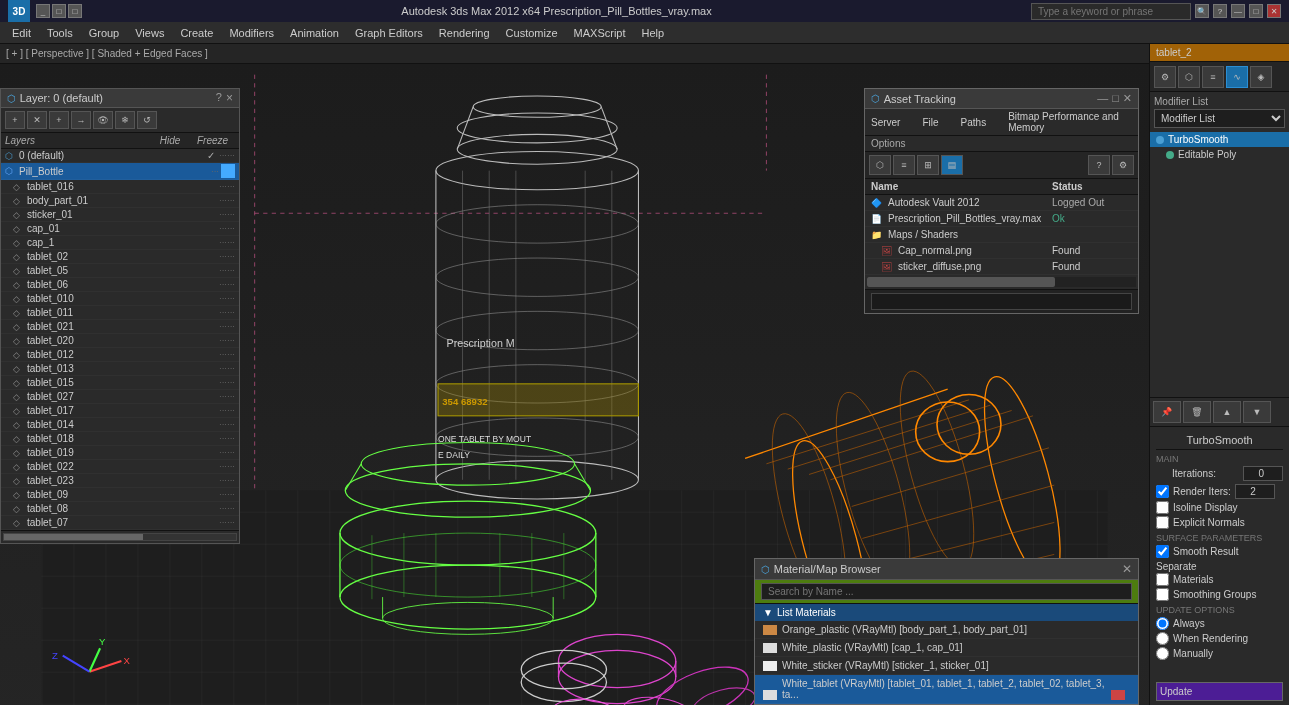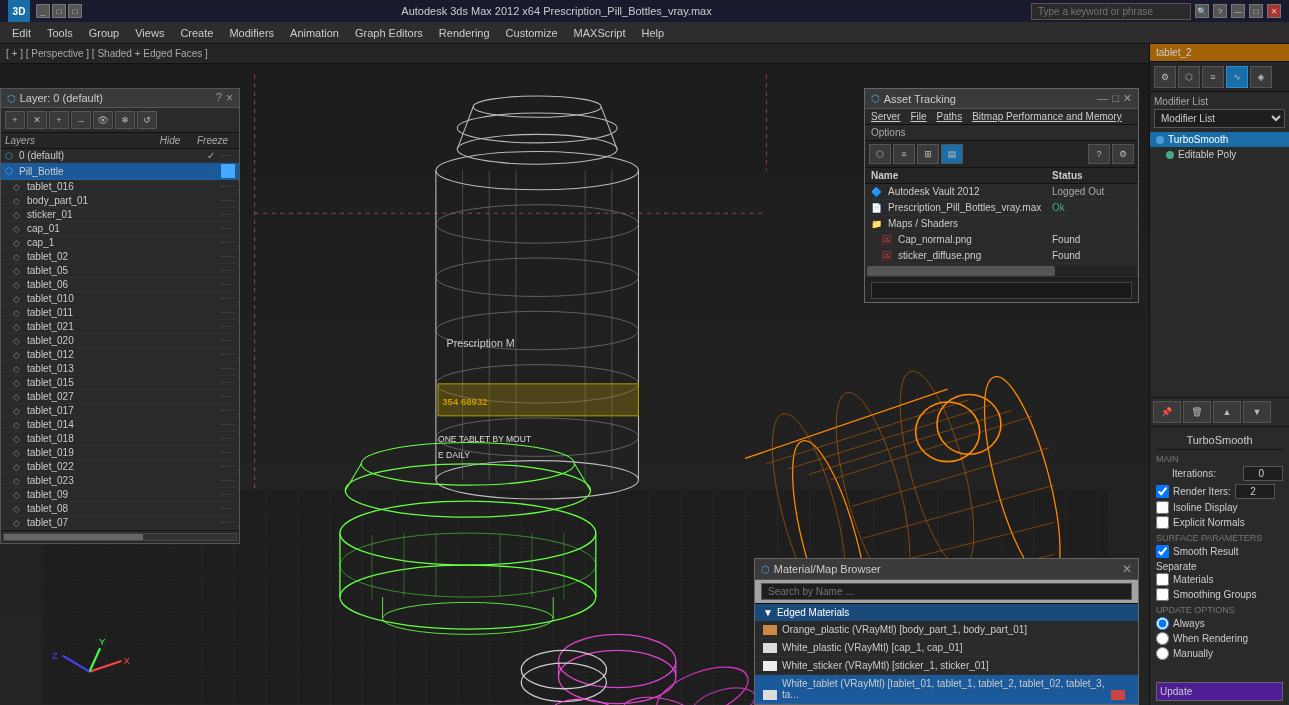--- a/index.html
+++ b/index.html
@@ -78,21 +78,21 @@
     .layer-indent { padding-left: 12px; }
     .layer-icon { width: 12px; font-size: 9px; color: #4a9fd4; margin-right: 2px; }
     .layer-name { flex: 1; font-size: 10px; color: #ccc; }
     .layer-check { width: 12px; font-size: 10px; color: #aaa; }
     .layer-dots { color: #666; font-size: 8px; }
 
     
     .asset-panel { position: absolute; top: 44px; right: 150px; width: 275px; background: #2a2a2a; border: 1px solid #666; z-index: 30; }
     .asset-title-bar { background: #3a3a3a; display: flex; align-items: center; justify-content: space-between; padding: 3px 6px; border-bottom: 1px solid #555; }
     .asset-title { font-size: 11px; color: #ccc; display: flex; align-items: center; gap: 4px; }
-    .asset-menu-bar { display: flex; align-items: center; padding: 2px 6px; border-bottom: 1px solid #111; gap: 10px; background: #2a2a2a; text-decoration: underline; }
+    .asset-menu-bar { display: flex; align-items: center; padding: 2px 6px; border-bottom: 1px solid #111; gap: 22px; background: #2a2a2a; }
     .asset-menu-item { font-size: 10px; color: #ccc; cursor: pointer; }
     .asset-options { padding: 2px 6px; font-size: 10px; color: #aaa; border-bottom: 1px solid #111; }
     .asset-toolbar { display: flex; align-items: center; padding: 3px 4px; gap: 2px; border-bottom: 1px solid #111; background: #252525; }
     .asset-tb-btn { width: 22px; height: 20px; background: #3a3a3a; border: 1px solid #555; color: #bbb; font-size: 9px; display: flex; align-items: center; justify-content: center; cursor: pointer; }
     .asset-tb-btn.active { background: #1a6ea8; }
     .asset-table-header { display: flex; background: #252525; padding: 2px 6px; border-bottom: 1px solid #111; }
     .asset-col-name { flex: 1; font-size: 10px; color: #ccc; font-weight: bold; }
     .asset-col-status { width: 80px; font-size: 10px; color: #ccc; font-weight: bold; }
     .asset-rows { overflow-y: auto; }
     .asset-row { display: flex; align-items: center; padding: 2px 6px; border-bottom: 1px solid rgba(255,255,255,0.03); }
@@ -103,21 +103,21 @@
     .status-ok { color: #4a8; }
     .status-found { color: #ccc; }
     .status-loggedout { color: #aaa; }
     .asset-path-bar { padding: 3px 6px; background: #222; border-top: 1px solid #111; }
     .asset-path-input { width: 100%; background: #1a1a1a; border: 1px solid #444; color: #ccc; padding: 2px 4px; font-size: 10px; }
 
     
     .material-panel { position: absolute; bottom: 0; right: 150px; width: 385px; background: #2a2a2a; border: 1px solid #666; z-index: 30; }
     .material-title-bar { background: #3a3a3a; display: flex; align-items: center; justify-content: space-between; padding: 3px 6px; border-bottom: 1px solid #555; }
     .material-title { font-size: 11px; color: #ccc; display: flex; align-items: center; gap: 4px; }
-    .material-search { padding: 3px 6px; background: #a3a3a3; border-bottom: 1px solid #111; text-decoration: underline; }
+    .material-search { padding: 3px 6px; background: #4d7c0f; border-bottom: 1px solid #111; text-decoration: underline; }
     .material-search-input { width: 100%; background: #1e1e1e; border: 1px solid #555; color: #ccc; padding: 2px 6px; font-size: 10px; }
     .material-section-header { background: #1a4a7a; padding: 3px 8px; font-size: 10px; color: #fff; display: flex; align-items: center; gap: 4px; }
     .material-item { padding: 3px 8px; font-size: 10px; color: #ccc; border-bottom: 1px solid rgba(255,255,255,0.03); cursor: pointer; display: flex; align-items: flex-end; }
     .material-item.selected { background: #1a5a9a; }
     .mat-swatch { width: 14px; height: 10px; background: #888; margin-right: 5px; flex-shrink: 0; }
     .mat-swatch.red { background: #c44; }
 
     
     .app-icon { width: 22px; height: 22px; background: #1a6ea8; display: flex; align-items: center; justify-content: center; color: #fff; font-size: 10px; font-weight: bold; }
 
@@ -673,21 +673,21 @@
         <span style="color:#4a9fd4;font-size:10px;">⬡</span>
         <span>Material/Map Browser</span>
       </div>
       <span style="cursor:pointer;color:#999;font-size:12px;">✕</span>
     </div>
     <div class="material-search">
       <input type="text" class="material-search-input" placeholder="Search by Name ..." style="">
     </div>
     <div class="material-section-header">
       <span>▼</span>
-      <span>Edged Materials</span>
+      <span>List Materials</span>
     </div>
     <div class="material-item">
       <div class="mat-swatch" style="background:#c84;"></div>
       <span>Orange_plastic (VRayMtl) [body_part_1, body_part_01]</span>
     </div>
     <div class="material-item">
       <div class="mat-swatch" style="background:#ddd;"></div>
       <span>White_plastic (VRayMtl) [cap_1, cap_01]</span>
     </div>
     <div class="material-item">

